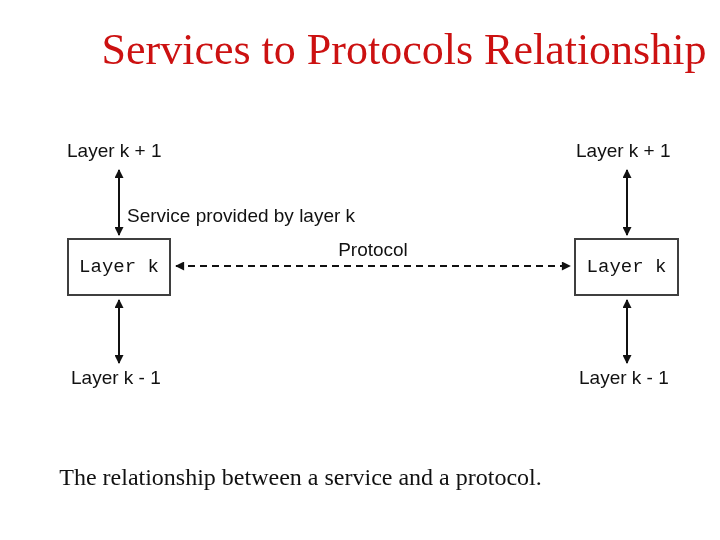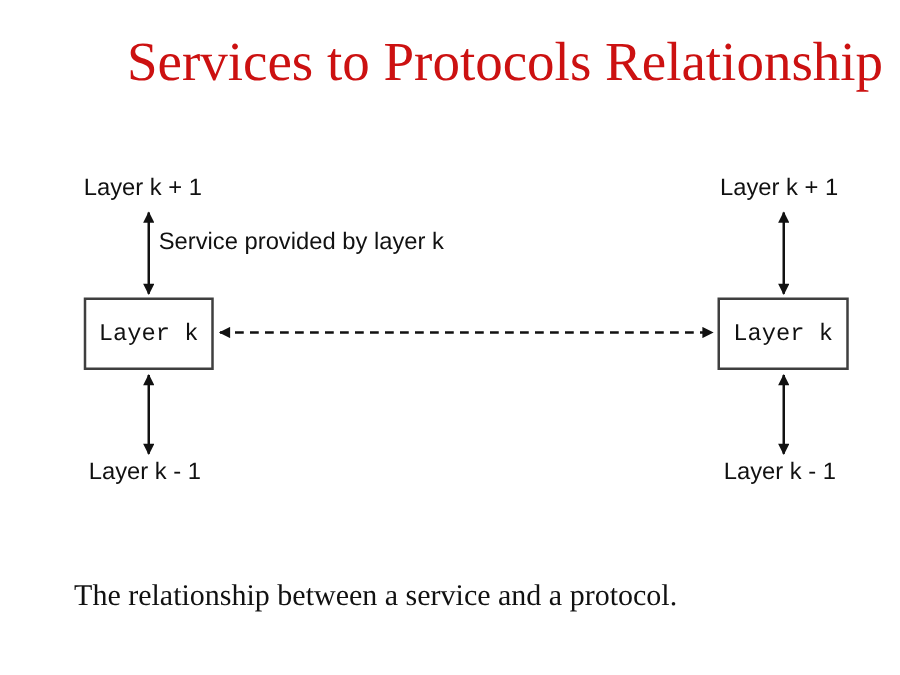--- a/index.html
+++ b/index.html
@@ -66,21 +66,21 @@
     align-items: center;
     justify-content: center;
     font-size: 19px;
     color: var(--color-text, #111111);
     font-family: Liberation Mono, monospace;
   }
   .box-left  { left: 67px;  top: 238px; width: 100px; height: 54px; }
   .box-right { left: 574px; top: 238px; width: 101px; height: 54px; }
   .lbl-upper-left  { left: 67px;  top: 139px; }
   .lbl-upper-right { left: 576px; top: 139px; }
-  .lbl-service     { left: 127px; top: 182px; }
+  .lbl-service     { left: 127px; top: 204px; }
   .lbl-protocol    { left: 174px; top: 238px; width: 398px; text-align: center; }
   .lbl-lower-left  { left: 71px;  top: 366px; }
   .lbl-lower-right { left: 579px; top: 366px; }
 </style>
 </head>
 <body>
 
 <div class="slide">
 
   <div class="slide-title">Services to Protocols Relationship</div>
@@ -103,20 +103,21 @@
     </svg>
 
     <div class="dlabel lbl-upper-left">Layer k + 1</div>
 
     <div class="dlabel lbl-upper-right">Layer k + 1</div>
 
     <div class="dlabel lbl-service">Service provided by layer k</div>
 
     <div class="layer-box box-left">Layer k</div>
 
+    <div class="dlabel lbl-protocol">Protocol</div>
 
     <div class="layer-box box-right">Layer k</div>
 
     <div class="dlabel lbl-lower-left">Layer k - 1</div>
 
     <div class="dlabel lbl-lower-right">Layer k - 1</div>
 
   </div>
 
   <div class="slide-caption">The relationship between a service and a protocol.</div>

